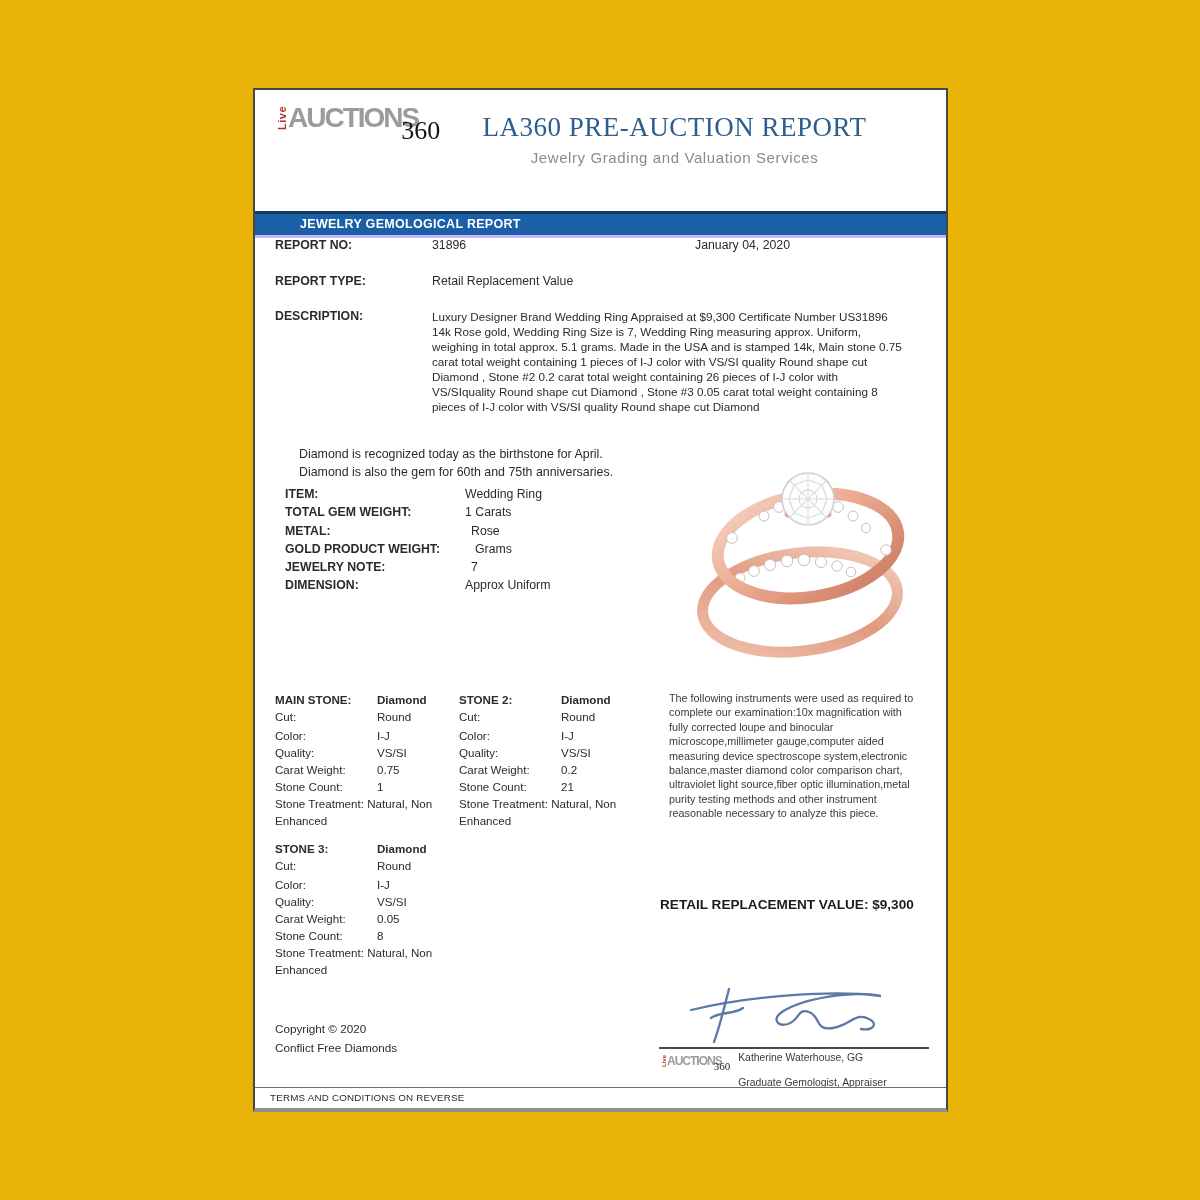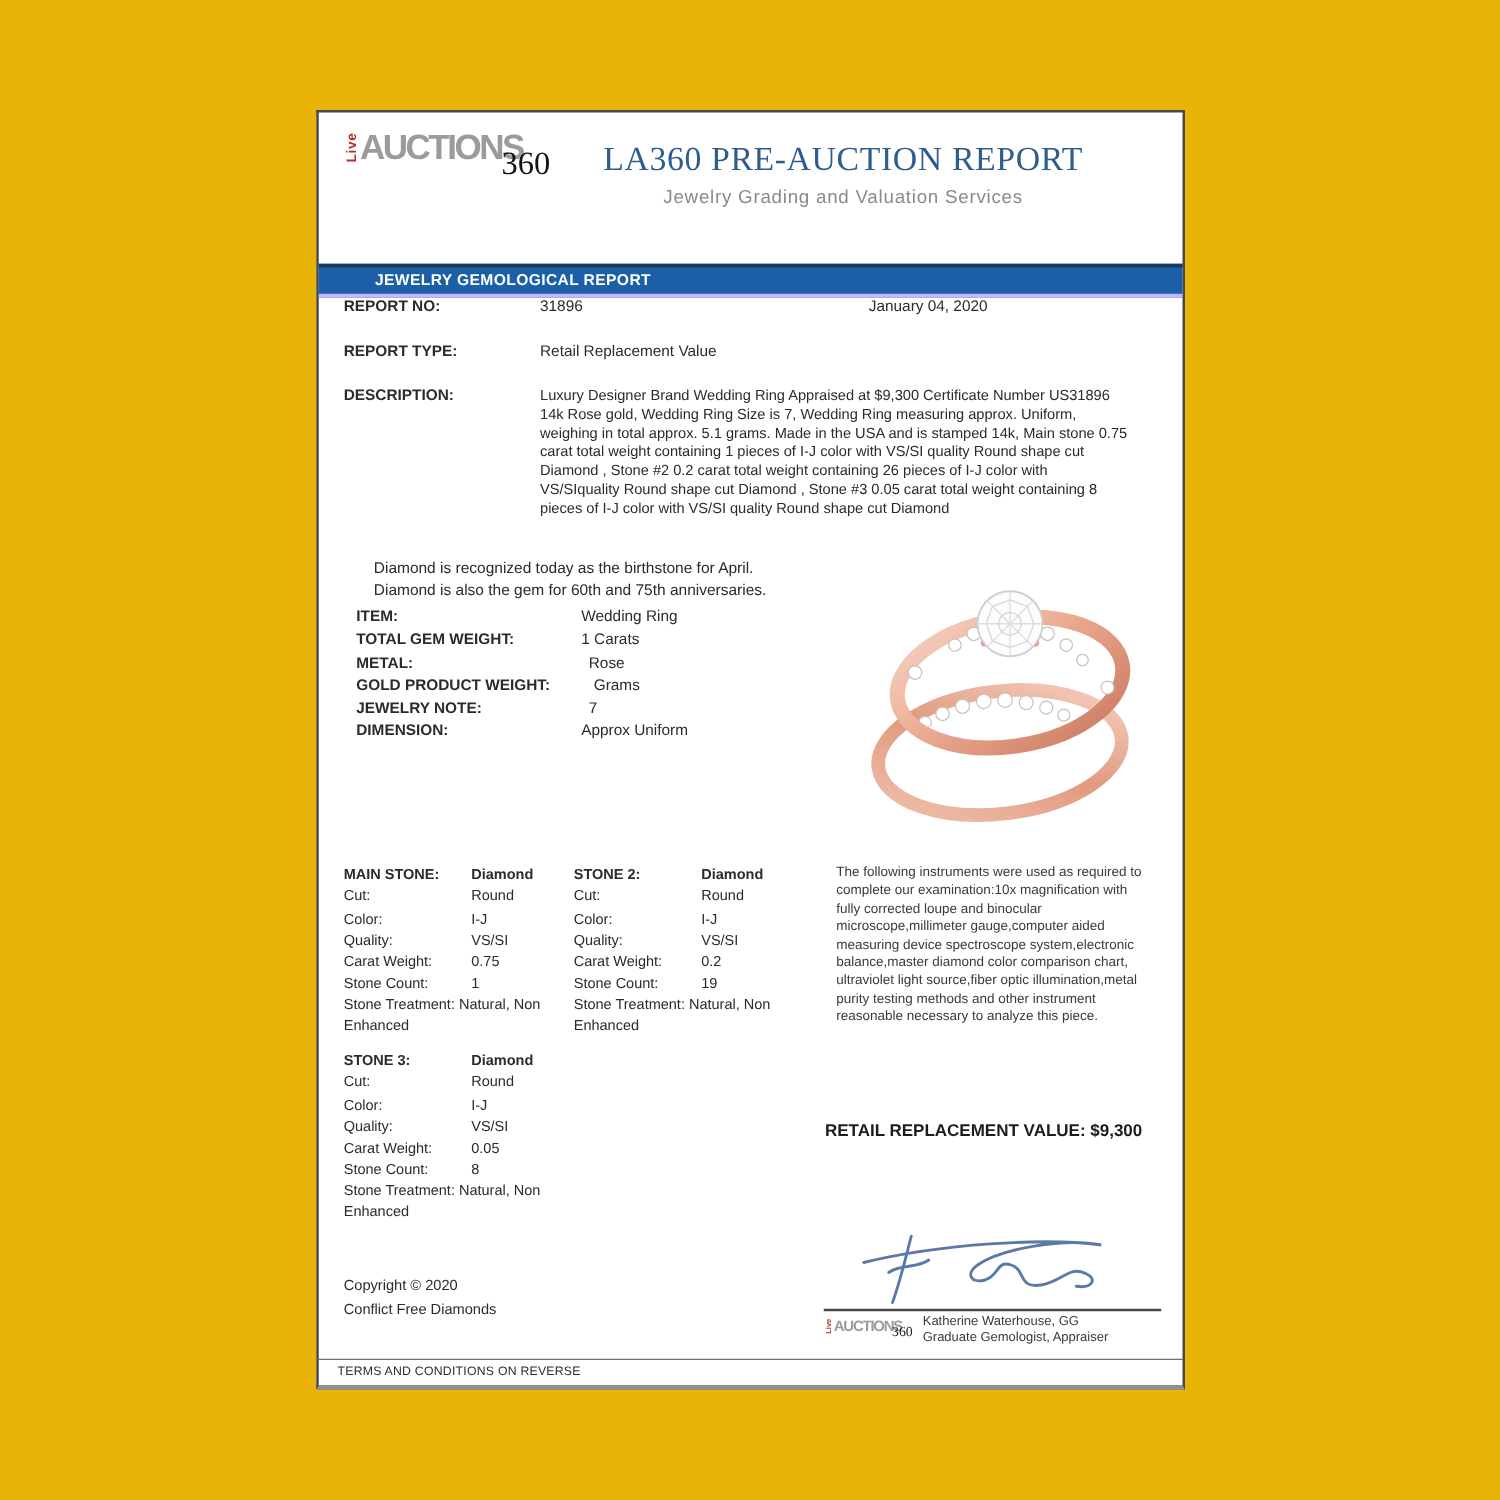--- a/index.html
+++ b/index.html
@@ -194,21 +194,21 @@
     </div>
 
     <div class="stone stone-2">
       <div class="hdr tight">
         <span class="slbl">STONE 2:</span><span>Diamond</span>
       </div>
       <div class="srow tight"><span class="slbl">Cut:</span><span>Round</span></div>
       <div class="srow"><span class="slbl">Color:</span><span>I-J</span></div>
       <div class="srow"><span class="slbl">Quality:</span><span>VS/SI</span></div>
       <div class="srow"><span class="slbl">Carat Weight:</span><span>0.2</span></div>
-      <div class="srow"><span class="slbl">Stone Count:</span><span>19</span></div>
+      <div class="srow"><span class="slbl">Stone Count:</span><span>21</span></div>
       <div><span>Stone Treatment:</span> <span>Natural, Non Enhanced</span></div>
     </div>
 
     <div class="stone stone-3">
       <div class="hdr tight">
         <span class="slbl">STONE 3:</span><span>Diamond</span>
       </div>
       <div class="srow tight"><span class="slbl">Cut:</span><span>Round</span></div>
       <div class="srow"><span class="slbl">Color:</span><span>I-J</span></div>
       <div class="srow"><span class="slbl">Quality:</span><span>VS/SI</span></div>
@@ -235,19 +235,19 @@
     </svg>
     <div class="sig-line"></div>
     <div class="sig-meta">
       <span class="mini-logo">
         <span class="mini-live">Live</span>
         <span class="mini-auctions">AUCTIONS</span>
         <span class="mini-360">360</span>
       </span>
       <span class="signer">
         <span style="display:block;">Katherine Waterhouse, GG</span>
-        <span style="display:block;">Graduate Gemologist, Appraiser</span>
+        <span style="display:block;margin-top:12px;">Graduate Gemologist, Appraiser</span>
       </span>
     </div>
 
     <div class="terms">TERMS AND CONDITIONS ON REVERSE</div>
   </div>
 </div>
 
 </body></html>

